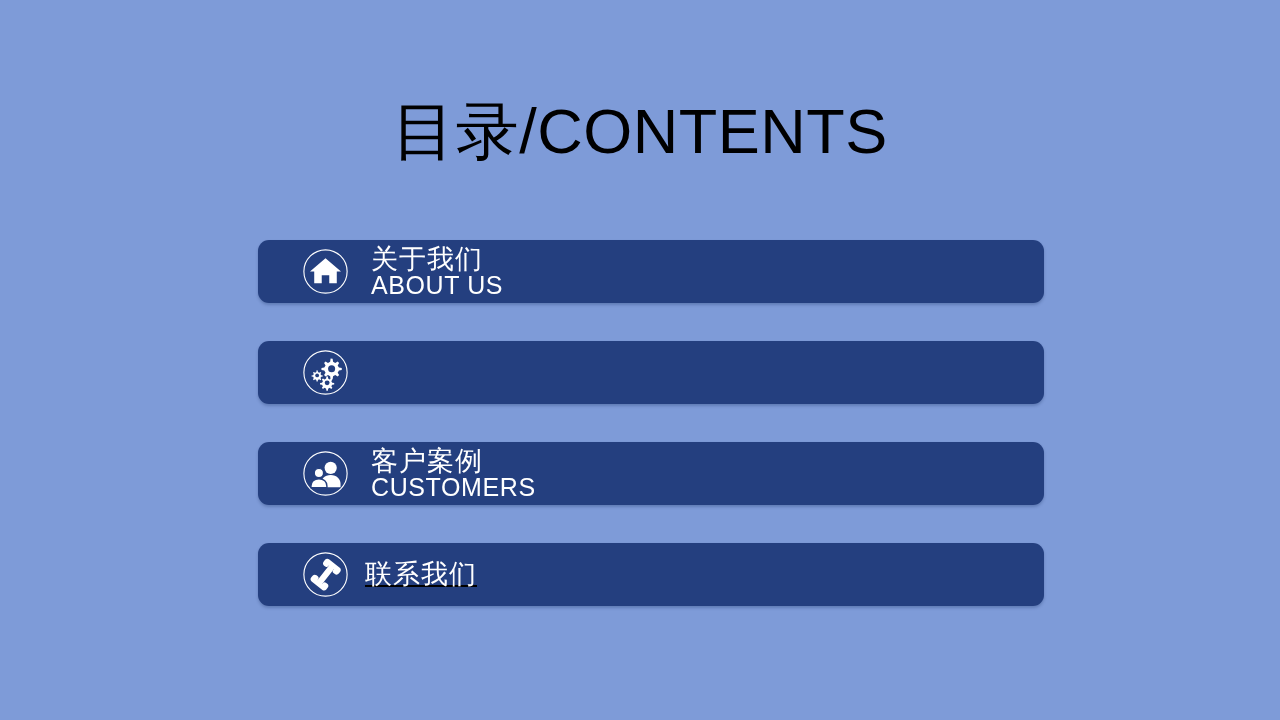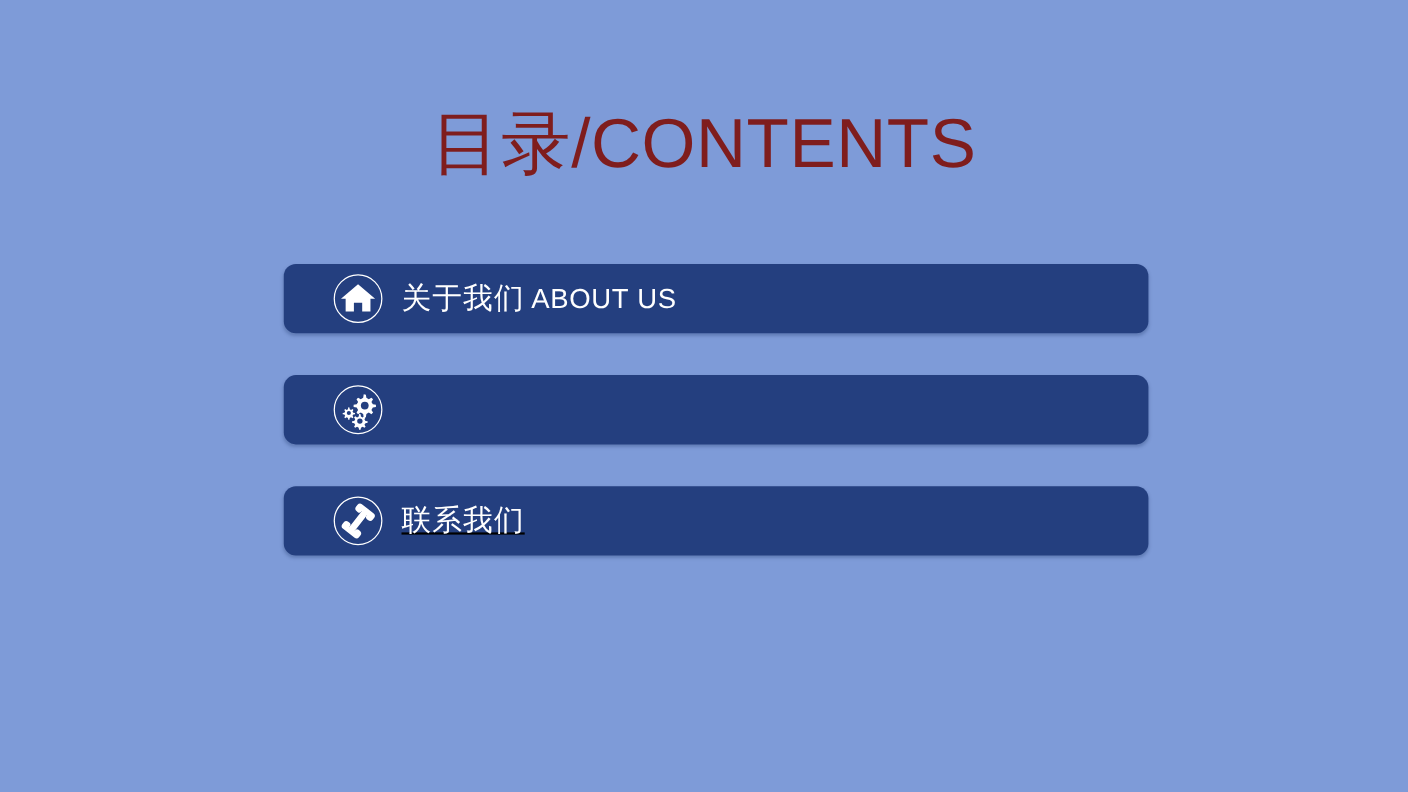--- a/index.html
+++ b/index.html
@@ -28,21 +28,21 @@
     left: 0;
     width: 1280px;
     text-align: center;
   }
   .slide-title {
     display: inline-block;
     font-family: "Liberation Sans", "DejaVu Sans", sans-serif;
     font-size: 63px;
     line-height: 1.05;
     font-weight: 400;
-    color: #7f1d1d;
+    color: #000000;
     letter-spacing: 0.5px;
     white-space: nowrap;
   }
 
   
   .contents-list {
     position: absolute;
     top: 240px;
     left: 258px;
     width: 786px;
@@ -71,20 +71,21 @@
     height: 47px;
     display: block;
   }
 
   .row-label {
     margin-left: 16px;
     color: #ffffff;
     white-space: nowrap;
     display: flex;
     align-items: baseline;
+    flex-direction: column;
   }
   .label-cn {
     font-size: 27px;
     line-height: 1;
     letter-spacing: 1px;
   }
   .label-en {
     font-size: 25px;
     line-height: 1;
     margin-left: 6px;
@@ -140,20 +141,39 @@
           <path d="M31 45
                    l2.4 0.6 0.5 3.3 2.5 1.5 2.9-1.7 1.7 1.7 -1.7 2.9 1.5 2.5 3.3 0.5 0 2.4
                    -3.3 0.5 -1.5 2.5 1.7 2.9 -1.7 1.7 -2.9-1.7 -2.5 1.5 -0.5 3.3 -2.4 0
                    -0.5-3.3 -2.5-1.5 -2.9 1.7 -1.7-1.7 1.7-2.9 -1.5-2.5 -3.3-0.5 0-2.4
                    3.3-0.5 1.5-2.5 -1.7-2.9 1.7-1.7 2.9 1.7 2.5-1.5 0.5-3.3 z"></path>
           <circle cx="32.2" cy="56.3" r="4.0" fill="#243f7f"></circle>
         </g>
       </svg>
     </div>
 
+    <div class="content-row">
+      <svg class="row-icon" viewBox="0 0 100 100">
+        <circle cx="50" cy="50" r="46" fill="none" stroke="#ffffff" stroke-width="2.4"></circle>
+
+        <g fill="#ffffff">
+          <circle cx="61" cy="38" r="13"></circle>
+          <path d="M61 53 c-13 0 -21 8.5 -21 19.5 L40 79 L82 79 L82 72.5 C82 61.5 74 53 61 53 z"></path>
+        </g>
+
+        <g fill="#ffffff">
+          <circle cx="36" cy="49" r="10" stroke="#243f7f" stroke-width="3"></circle>
+          <path d="M36 61 c-10.5 0 -17 6.8 -17 15.5 L19 80 L53 80 L53 76.5 C53 67.8 46.5 61 36 61 z" stroke="#243f7f" stroke-width="3"></path>
+        </g>
+      </svg>
+      <div class="row-label">
+        <span class="label-cn">客户案例</span>
+        <span class="label-en">CUSTOMERS</span>
+      </div>
+    </div>
 
     <div class="content-row">
       <svg class="row-icon" viewBox="0 0 100 100">
         <circle cx="50" cy="50" r="46" fill="none" stroke="#ffffff" stroke-width="2.4"></circle>
         <g transform="rotate(38 50 50)">
 
           <rect x="44" y="26" width="13" height="48" rx="5" fill="#ffffff"></rect>
 
           <path d="M36 20 h29 c3.5 0 6 2.6 6 6 v5 c0 3.5 -2.6 6 -6 6 h-3.5 c-2.6 0 -4.6 -1.8 -4.6 -4.2 v-2.4 h-13 v2.4 c0 2.4 -2 4.2 -4.6 4.2 h-3.3 c-3.5 0 -6 -2.6 -6 -6 v-5 c0 -3.5 2.6 -6 6 -6 z" fill="#ffffff"></path>
 

